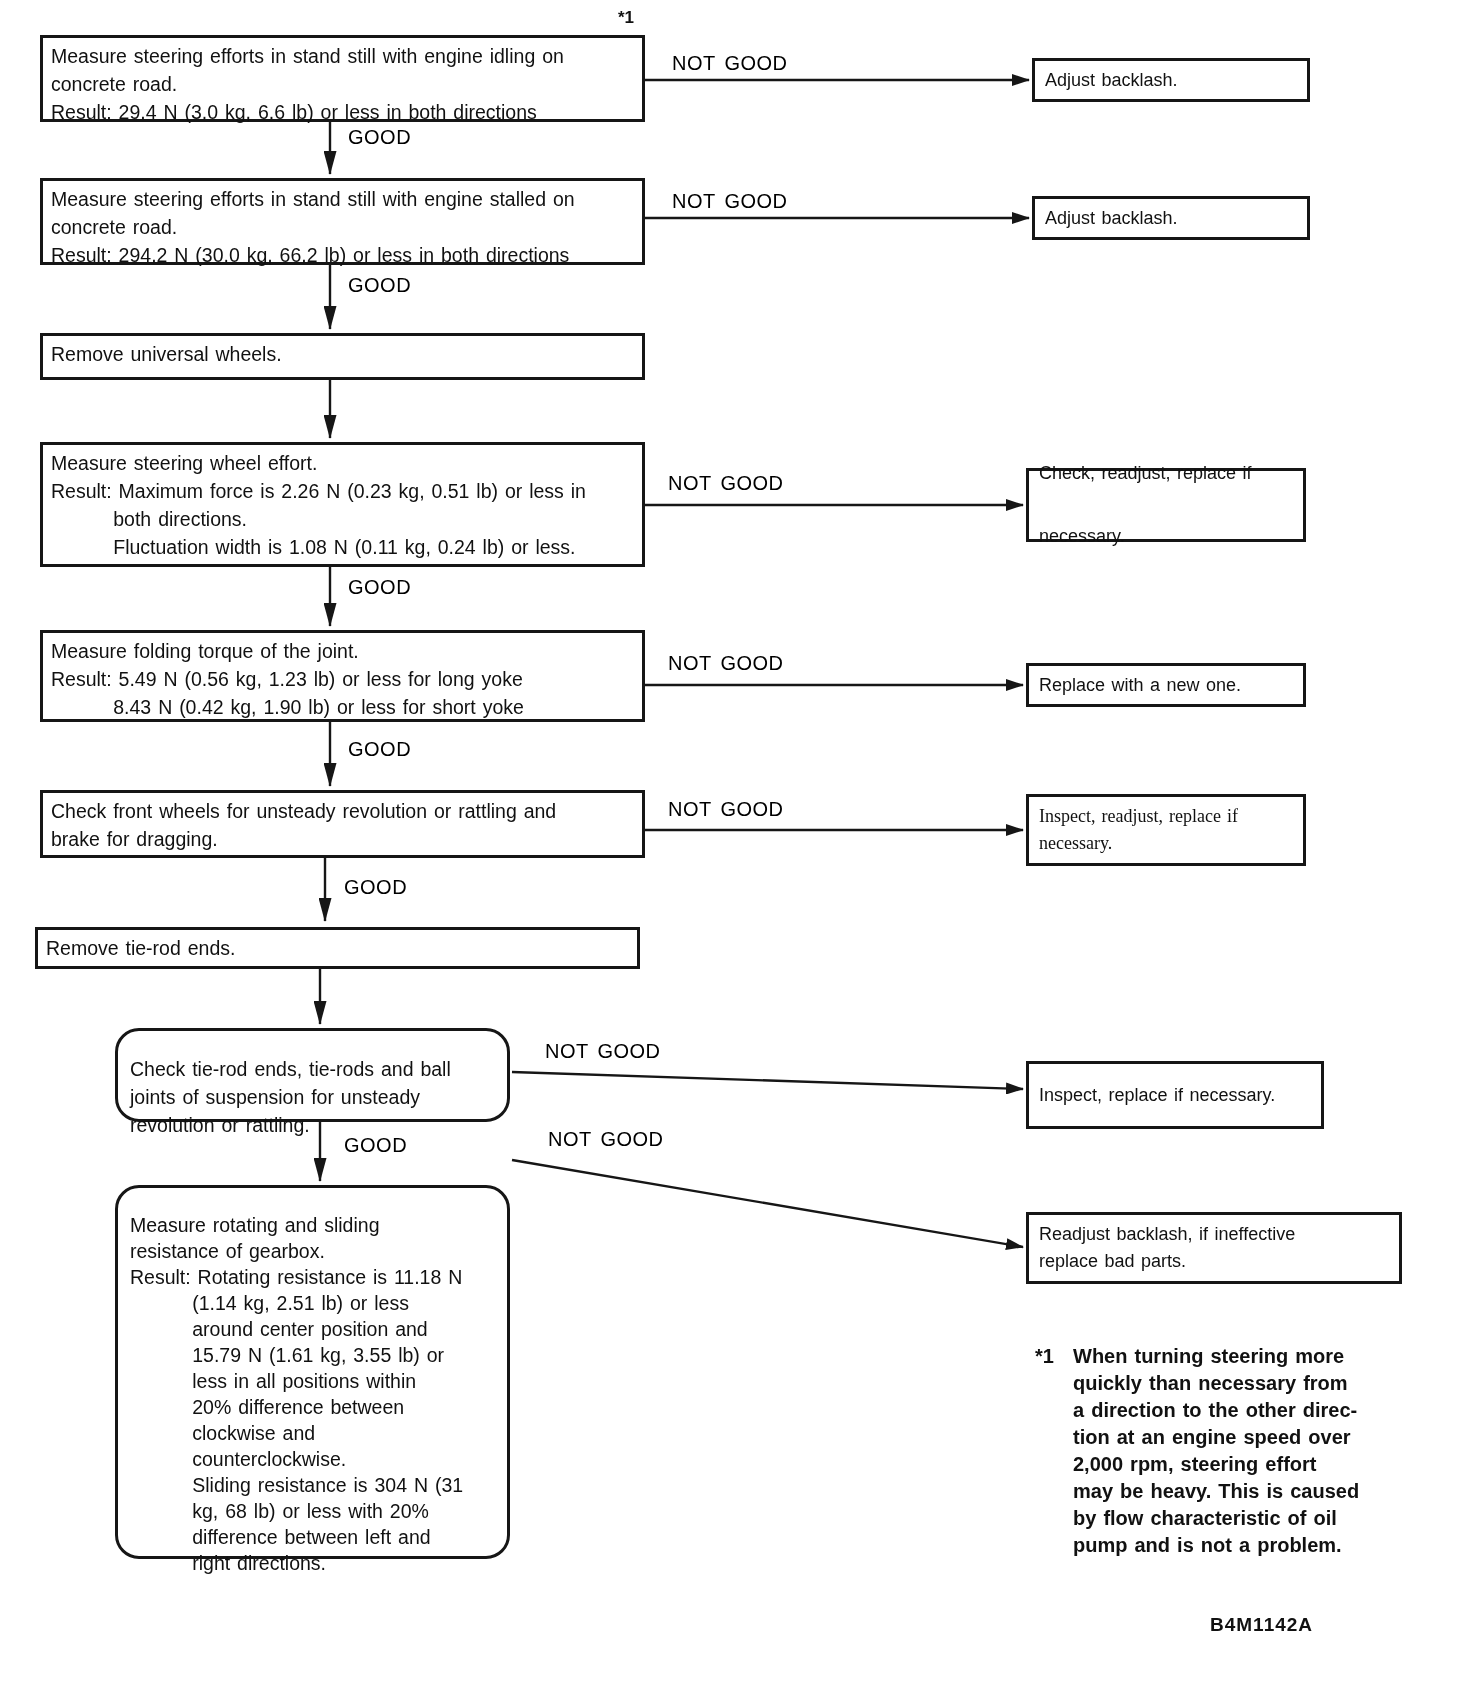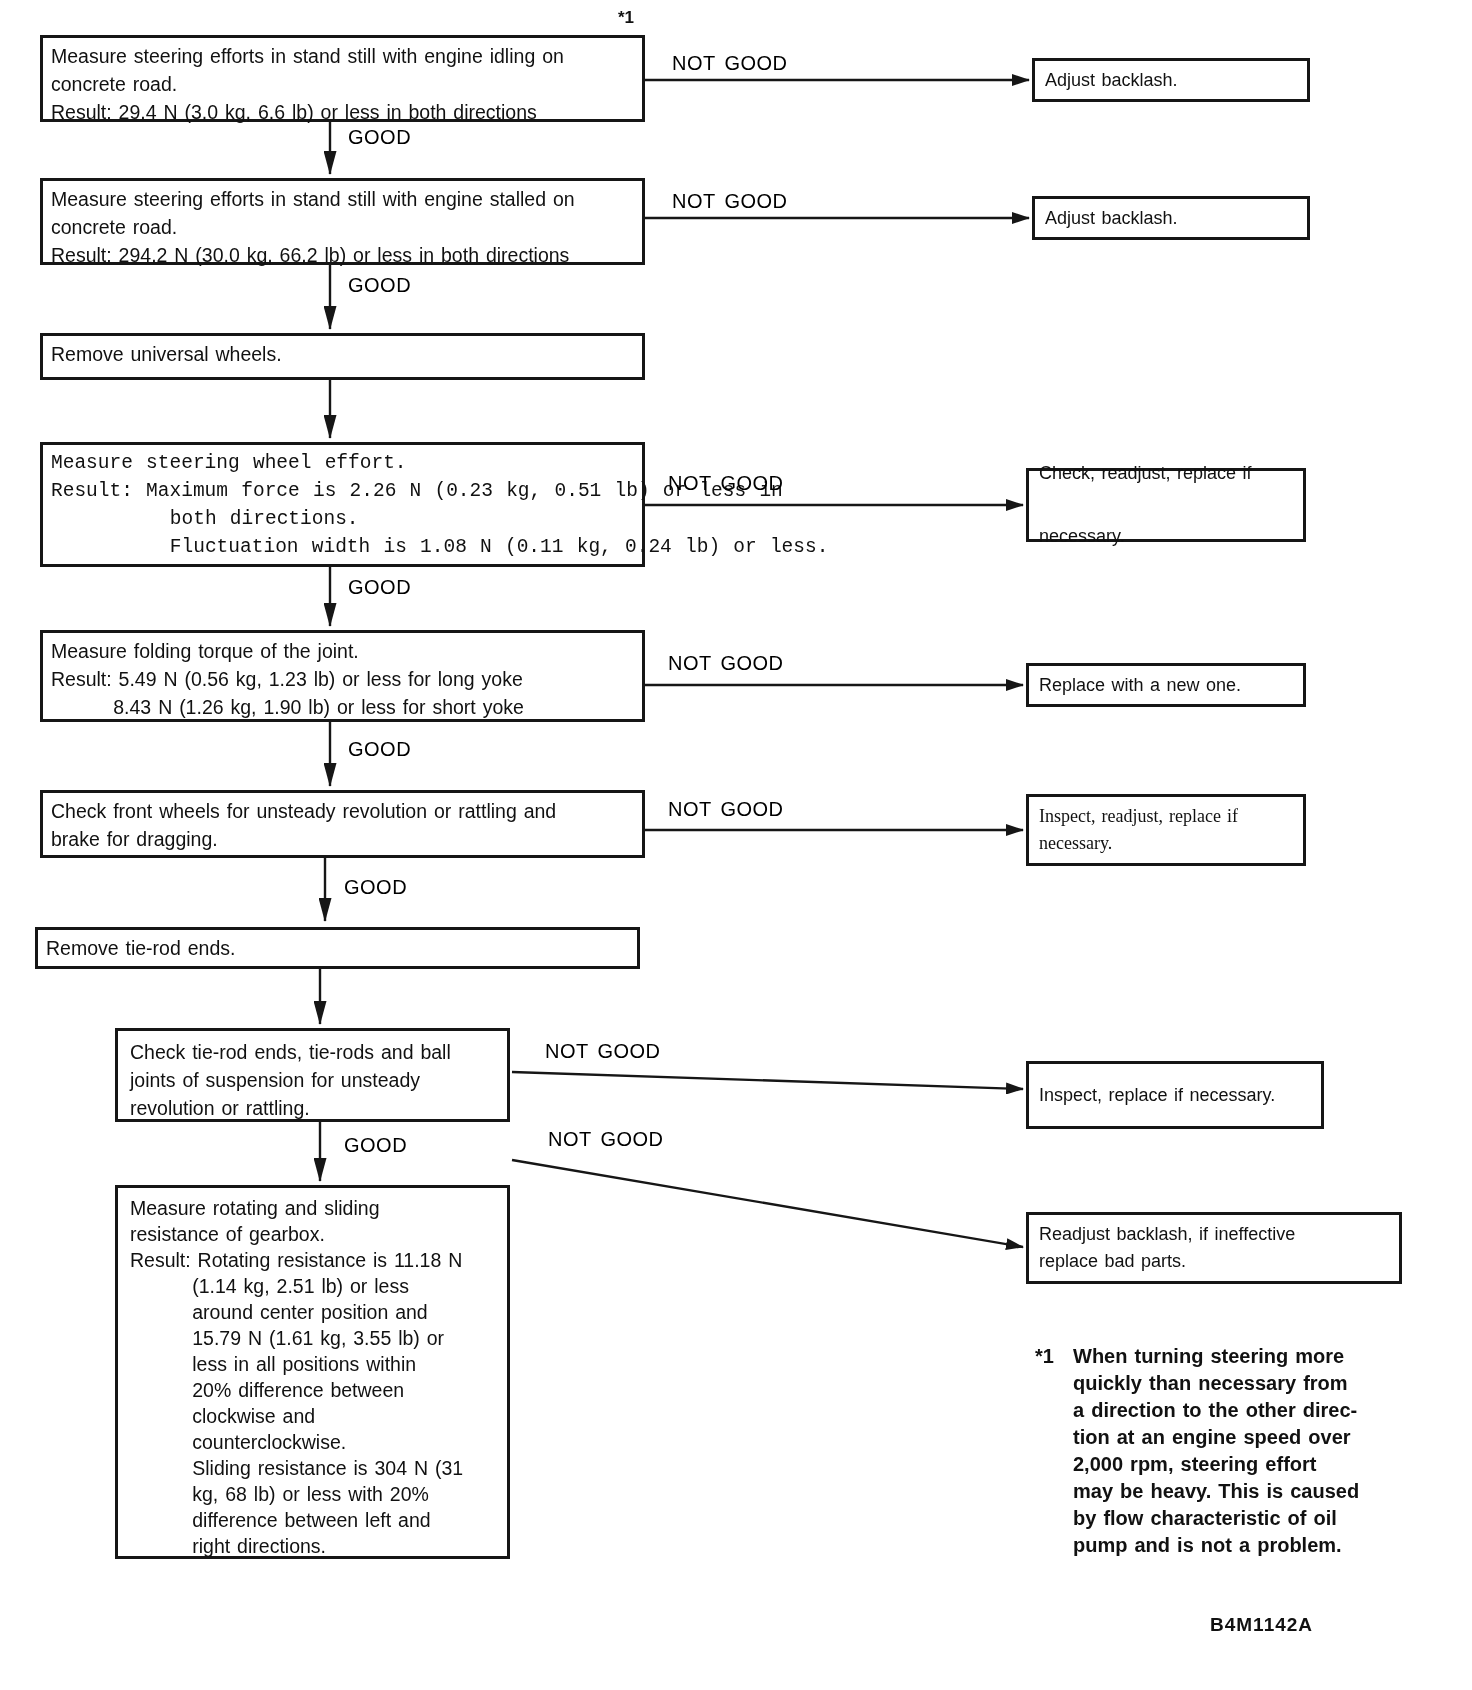--- a/index.html
+++ b/index.html
@@ -6,21 +6,21 @@
   .page {
     position:relative; width:1472px; height:1690px; background:#ffffff;
     font-family:"Liberation Sans", sans-serif; color:#111111; overflow:hidden;
   }
   .box {
     position:absolute; border:3px solid #161616; background:#ffffff;
     padding:4px 8px; font-size:19.5px; line-height:28px; word-spacing:1.5px;
     box-sizing:border-box;
   }
   .box .line { white-space:pre; }
-  .box.tight { line-height:26px; padding:7px 12px; }
+  .box.tight { line-height:26px; padding:24px 12px;border-radius:24px; }
   .action {
     position:absolute; border:3px solid #161616; background:#ffffff;
     padding:6px 10px; font-size:18px; line-height:27px; word-spacing:1.5px;
     box-sizing:border-box; display:flex; flex-direction:column; justify-content:center;
   }
   .action .line { white-space:pre; }
   .flow-label {
     position:absolute; font-size:20px; letter-spacing:0.5px; word-spacing:3px;
     color:#000000;
   }
@@ -85,31 +85,31 @@
   <div class="box" style="left:40px; top:178px; width:605px; height:87px;">
       <div class="line">Measure steering efforts in stand still with engine stalled on</div>
       <div class="line">concrete road.</div>
       <div class="line">Result: 294.2 N (30.0 kg, 66.2 lb) or less in both directions</div>
     </div>
 
   <div class="box" style="left:40px; top:333px; width:605px; height:47px;">
       <div class="line">Remove universal wheels.</div>
     </div>
 
-  <div class="box" style="left:40px; top:442px; width:605px; height:125px;font-family:Liberation Mono, monospace;">
+  <div class="box" style="left:40px; top:442px; width:605px; height:125px;">
       <div class="line">Measure steering wheel effort.</div>
       <div class="line">Result: Maximum force is 2.26 N (0.23 kg, 0.51 lb) or less in</div>
       <div class="line">         both directions.</div>
       <div class="line">         Fluctuation width is 1.08 N (0.11 kg, 0.24 lb) or less.</div>
     </div>
 
   <div class="box" style="left:40px; top:630px; width:605px; height:92px;">
       <div class="line">Measure folding torque of the joint.</div>
       <div class="line">Result: 5.49 N (0.56 kg, 1.23 lb) or less for long yoke</div>
-      <div class="line">         8.43 N (1.26 kg, 1.90 lb) or less for short yoke</div>
+      <div class="line">         8.43 N (0.42 kg, 1.90 lb) or less for short yoke</div>
     </div>
 
   <div class="box" style="left:40px; top:790px; width:605px; height:68px;">
       <div class="line">Check front wheels for unsteady revolution or rattling and</div>
       <div class="line">brake for dragging.</div>
     </div>
 
   <div class="box" style="left:35px; top:927px; width:605px; height:42px;">
       <div class="line">Remove tie-rod ends.</div>
     </div>

